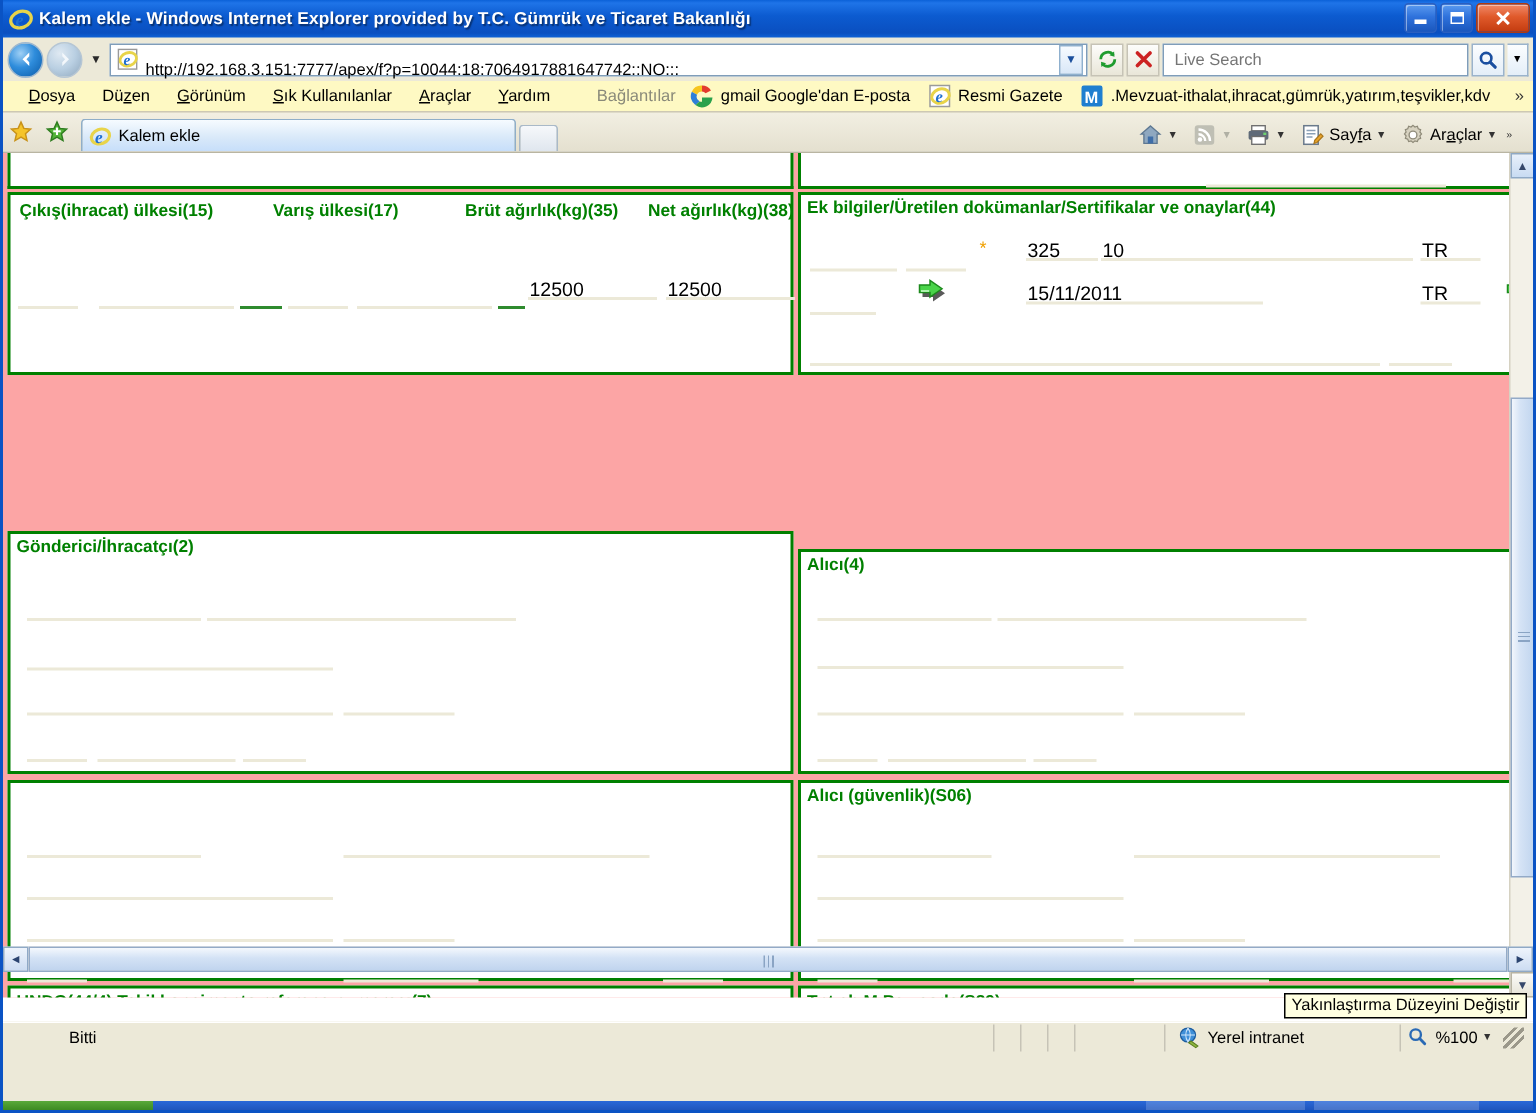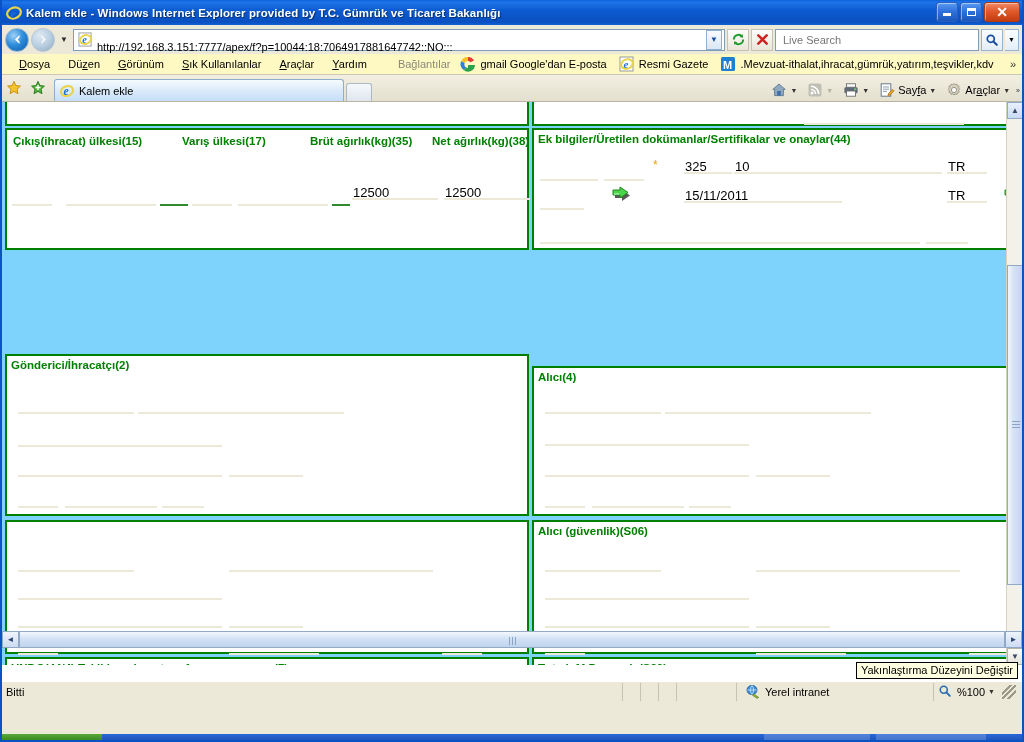--- a/index.html
+++ b/index.html
@@ -184,38 +184,38 @@
   .tab-label { font-size: 11px; color: #000; white-space: nowrap; }
   .tab-new {
     width: 26px; height: 18px; margin-left: 2px;
     background: linear-gradient(180deg,#f6f8fb,#dfe6ee);
     border: 1px solid #a9b9c8; border-bottom: none;
     border-radius: 3px 3px 0 0;
     cursor: pointer;
   }
   .tab-right {
     margin-left: auto; display:flex; align-items:center; gap:2px;
-    padding-right: 2px; padding-bottom: 2px;
+    padding-right: 14px; padding-bottom: 2px;
   }
   .tb-item { display:flex; align-items:center; gap:3px; padding: 1px 4px; cursor:pointer; font-size:11px; }
   .tb-caret { font-size: 7px; color:#333; }
   .tb-dim { color:#b0b0a4; }
 
   
   .content {
     position: relative;
     background: #ffffff;
     height: 580px;
     border-top: 1px solid #b9b5a2;
     overflow: hidden;
   }
   .page {
     position: absolute; left: 0; top: 0;
     width: 1008px; height: 563px;
-    background: #7dd3fc;
+    background: #fca5a5;
     overflow: hidden;
   }
   .vscroll {
     position: absolute; right: 0; top: 0;
     width: 16px; height: 563px;
     background: #f3f1e8;
     border-left: 1px solid #d6d2c2;
   }
   .sb-arrow {
     width: 16px; height: 17px;
@@ -292,21 +292,21 @@
   
   .statusbar {
     height: 20px;
     background: #ece9d8;
     border-top: 1px solid #fff;
     display: flex; align-items: center;
     font-size: 11px; color: #000;
     position: relative;
   }
   .sb-cell { height: 18px; border-left: 1px solid #c6c3b6; }
-  .sb-first { padding-left: 4px; width: 620px; display:flex; align-items:center; }
+  .sb-first { padding-left: 4px; width: 620px; display:flex; align-items:center;margin-left:40px; }
   .sb-zone { display:flex; align-items:center; gap:4px; padding: 0 8px; }
   .sb-zoom {
     display:flex; align-items:center; gap:3px; padding: 0 4px;
     margin-left: auto; border-left:1px solid #c6c3b6; height:18px;
   }
   .sb-grip2 {
     width: 14px; height: 14px; margin-left:4px; margin-right:2px;
     background:
       linear-gradient(135deg, transparent 46%, #9b988a 46%, #9b988a 56%, transparent 56%),
       linear-gradient(135deg, transparent 66%, #9b988a 66%, #9b988a 76%, transparent 76%),

